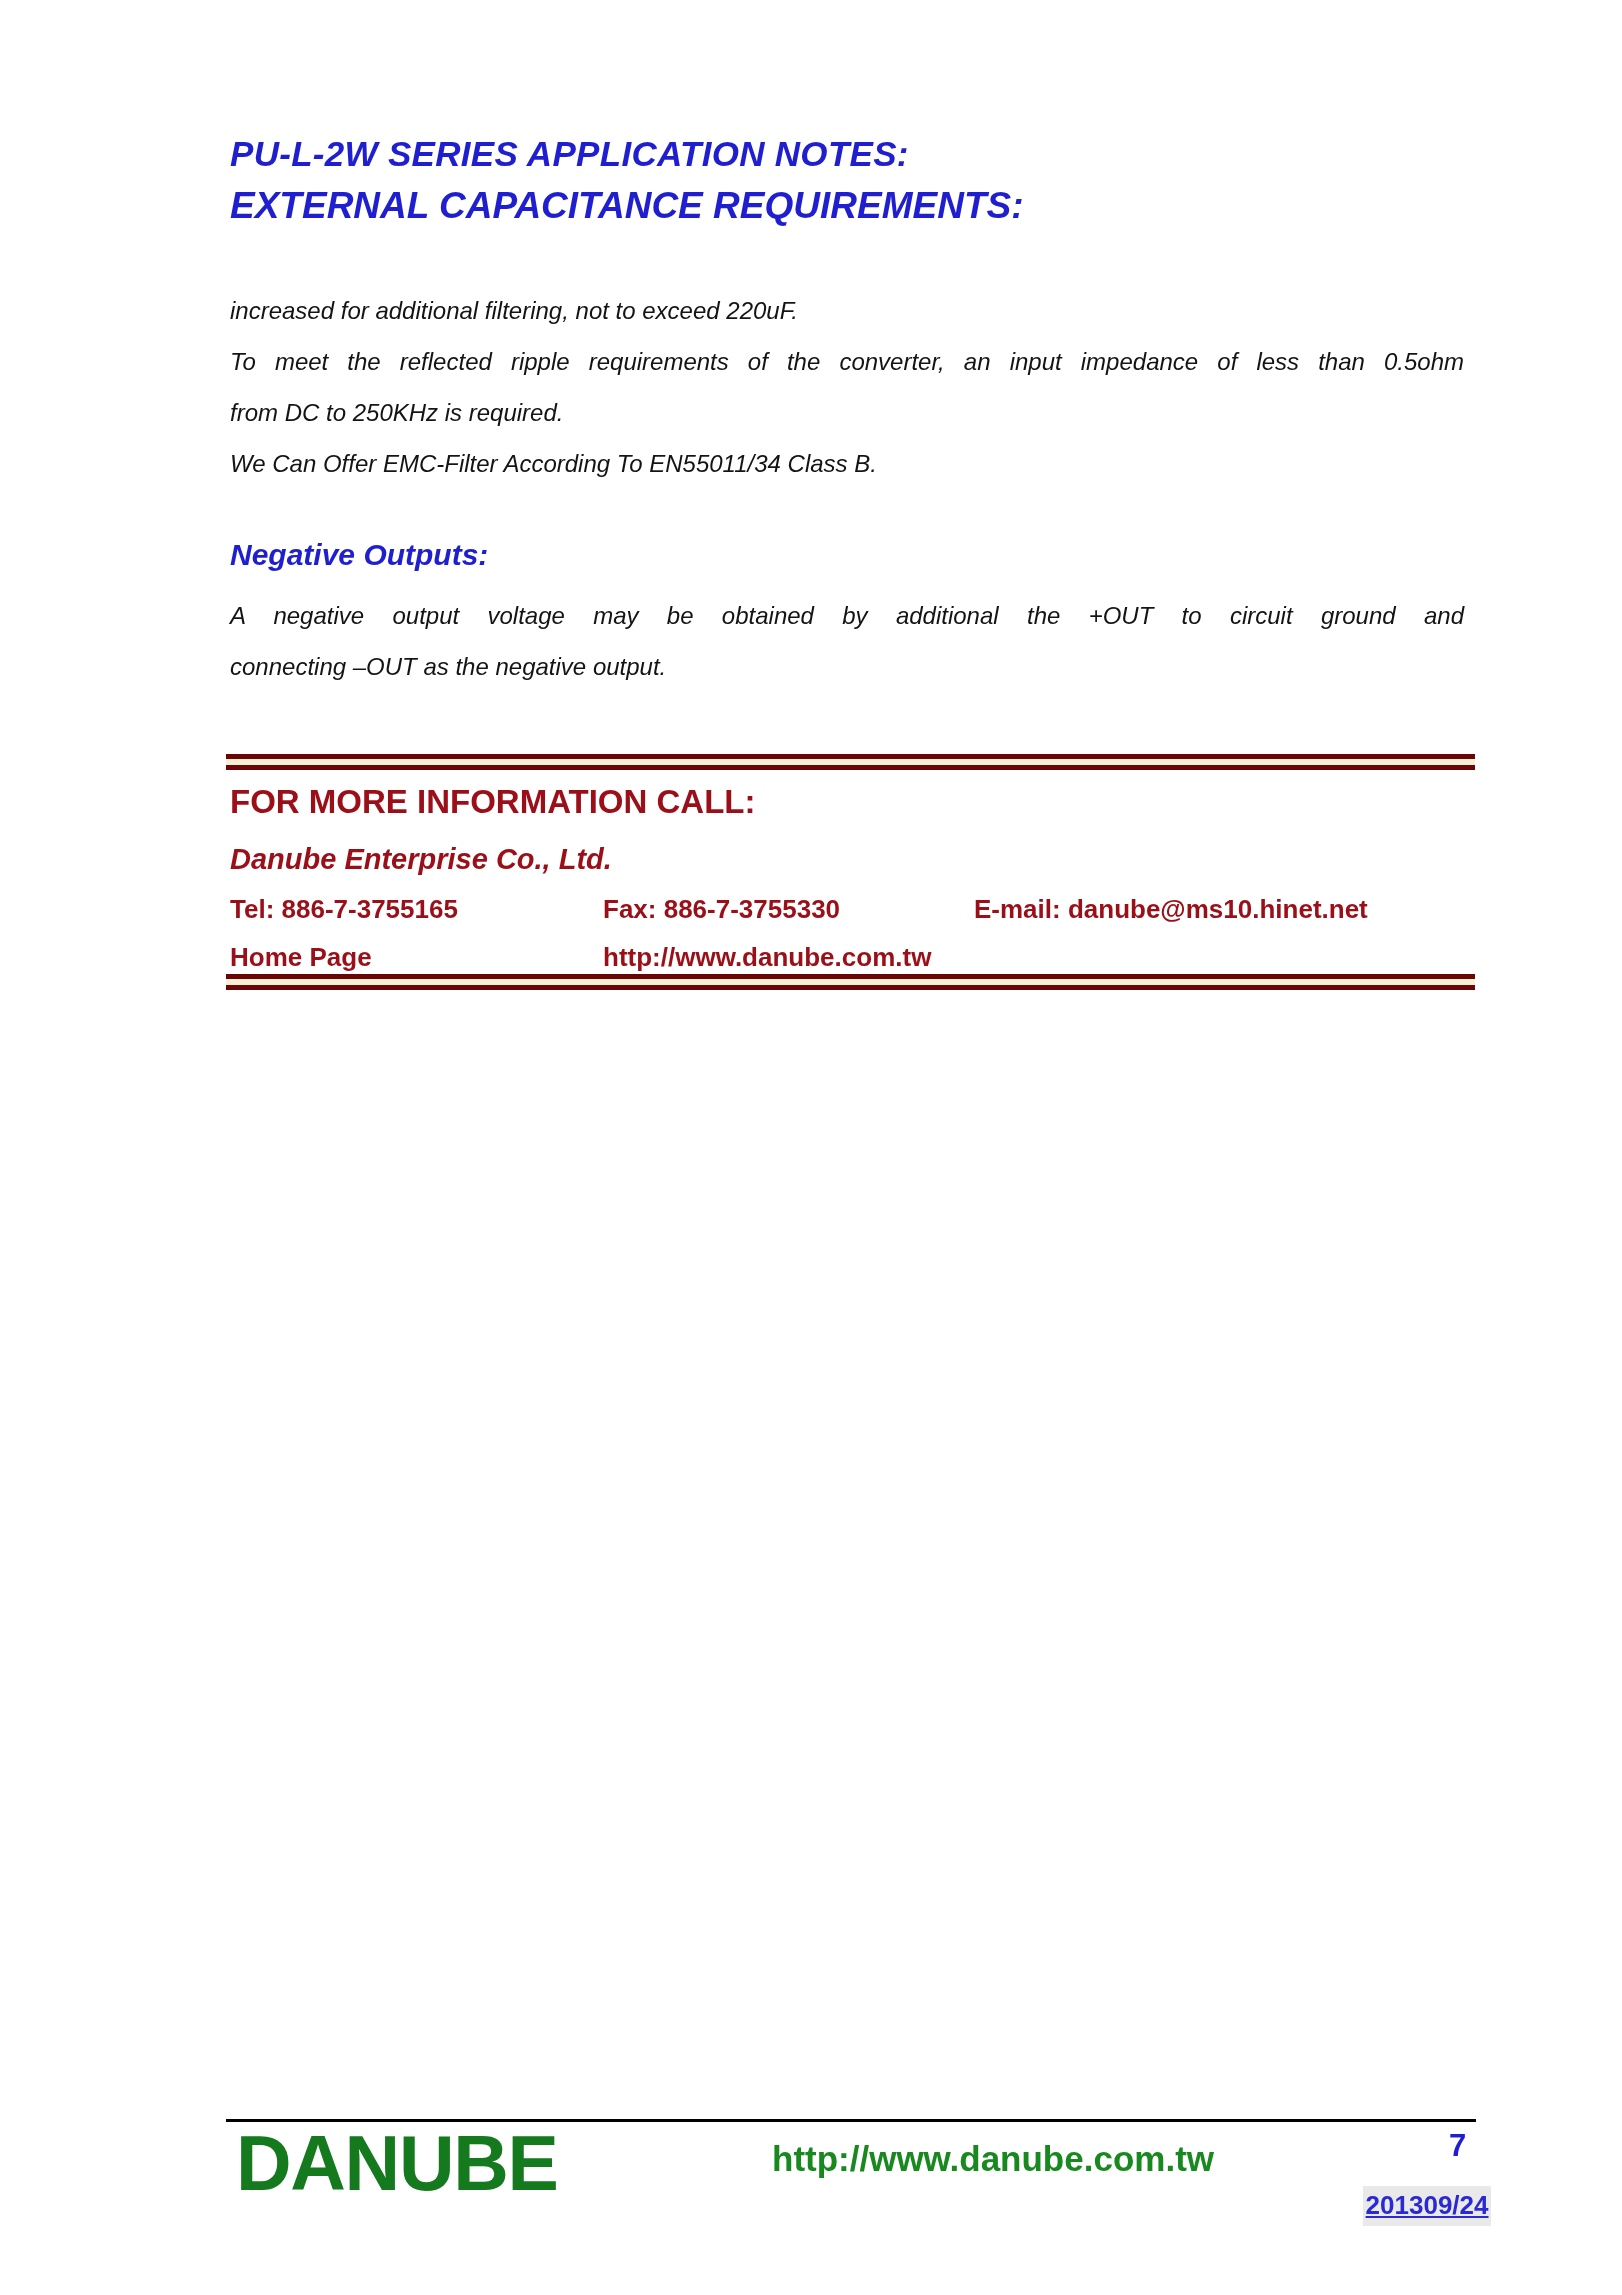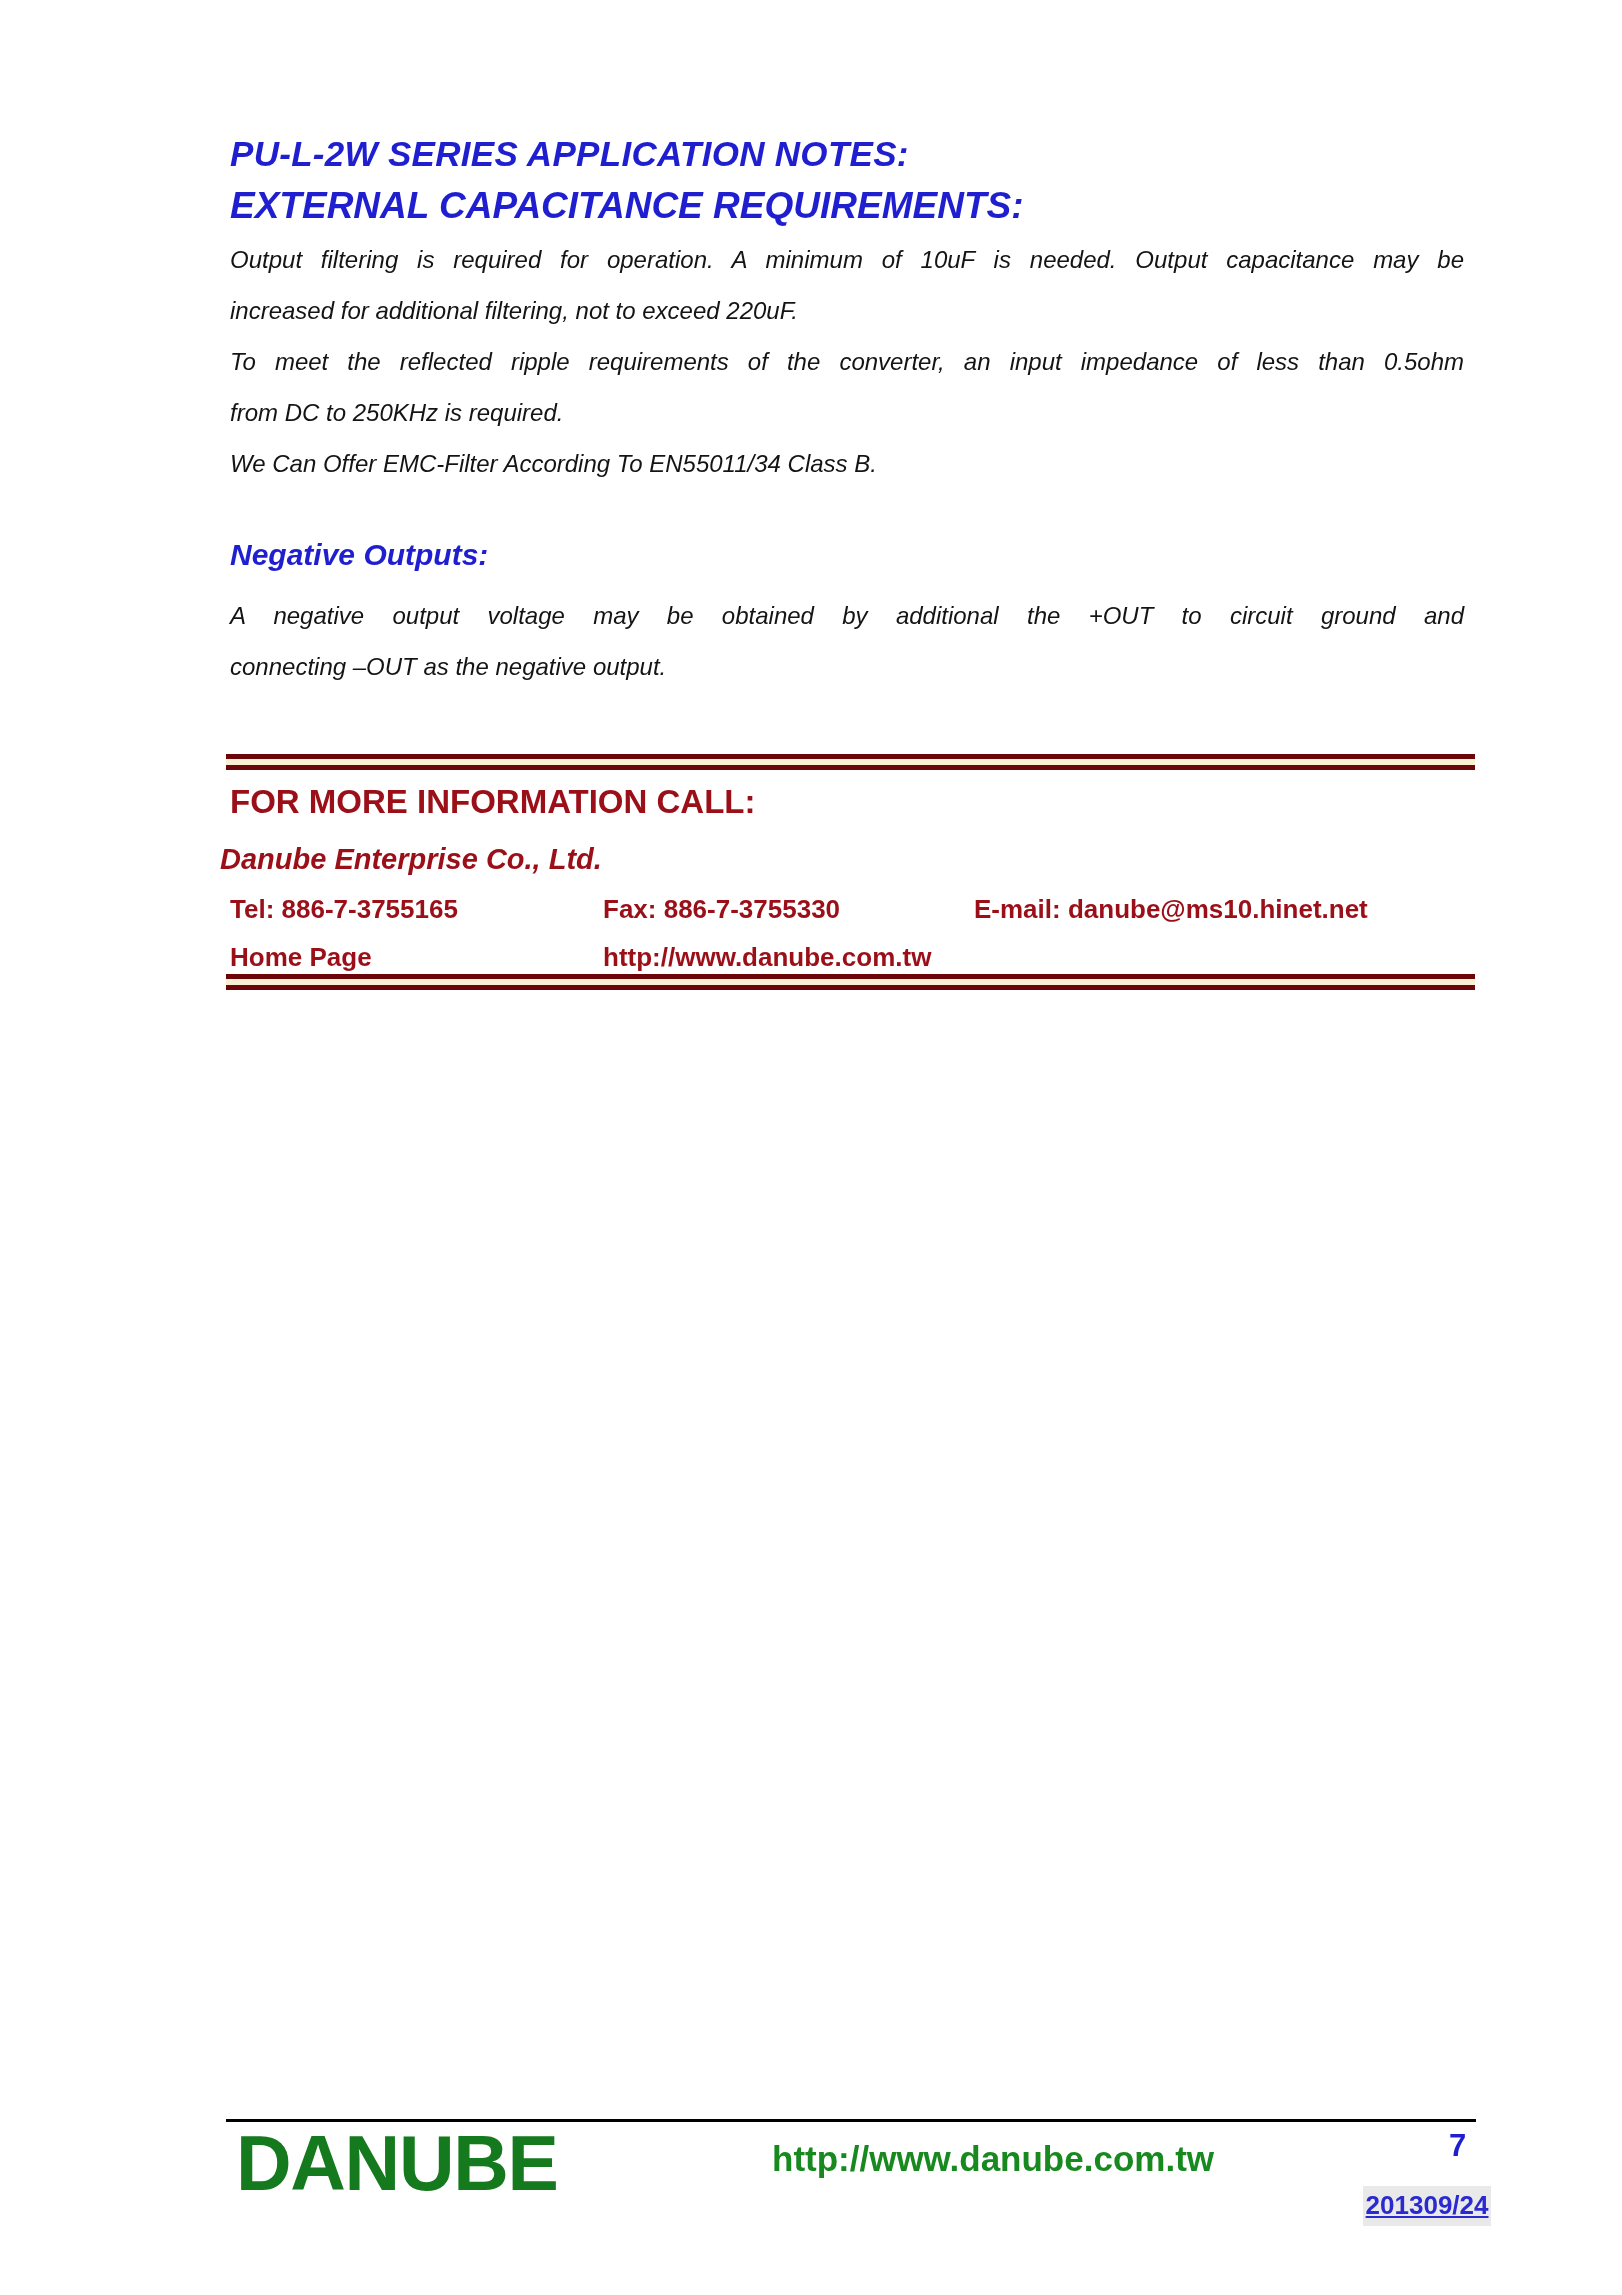--- a/index.html
+++ b/index.html
@@ -49,21 +49,21 @@
     background:var(--rule-gap,#f7f0d2);
     border-top:5.9px solid var(--maroon-rule,#6b0508);
     border-bottom:5.9px solid var(--maroon-rule,#6b0508);
   }
   .info-heading{
     left:230px;top:783px;
     font-size:33px;font-weight:bold;
     color:var(--maroon-text,#9b1018);white-space:nowrap;
   }
   .company{
-    left:220px;top:843px;
+    left:230px;top:843px;
     font-size:29px;font-weight:bold;font-style:italic;
     color:var(--maroon-text,#9b1018);white-space:nowrap;text-align:center;
   }
   .contact-row{
     left:0;width:1622px;height:37px;
     font-size:26px;font-weight:bold;
     color:var(--maroon-text,#9b1018);
   }
   .contact-row span{position:absolute;top:0;white-space:nowrap;}
   .c1{left:230px;} .c2{left:603px;} .c3{left:974px;}
@@ -98,21 +98,20 @@
   }
 </style>
 </head>
 <body>
 
 <div id="page">
 
   <div class="abs h-title">PU-L-2W SERIES APPLICATION NOTES:</div>
   <div class="abs h-sub">EXTERNAL CAPACITANCE REQUIREMENTS:</div>
 
-  <div class="abs bline jline" style="top:234px">Output filtering is required for operation. A minimum of 10uF is needed. Output capacitance may be</div>
   <div class="abs bline" style="top:285px">increased for additional filtering, not to exceed 220uF.</div>
   <div class="abs bline jline" style="top:336px">To meet the reflected ripple requirements of the converter, an input impedance of less than 0.5ohm</div>
   <div class="abs bline" style="top:387px">from DC to 250KHz is required.</div>
   <div class="abs bline" style="top:438px">We Can Offer EMC-Filter According To EN55011/34 Class B.</div>
 
   <div class="abs h-neg">Negative Outputs:</div>
   <div class="abs bline jline" style="top:590px">A negative output voltage may be obtained by additional the +OUT to circuit ground and</div>
   <div class="abs bline" style="top:641px">connecting –OUT as the negative output.</div>
 
   <div class="abs double-rule" style="top:754px"></div>

